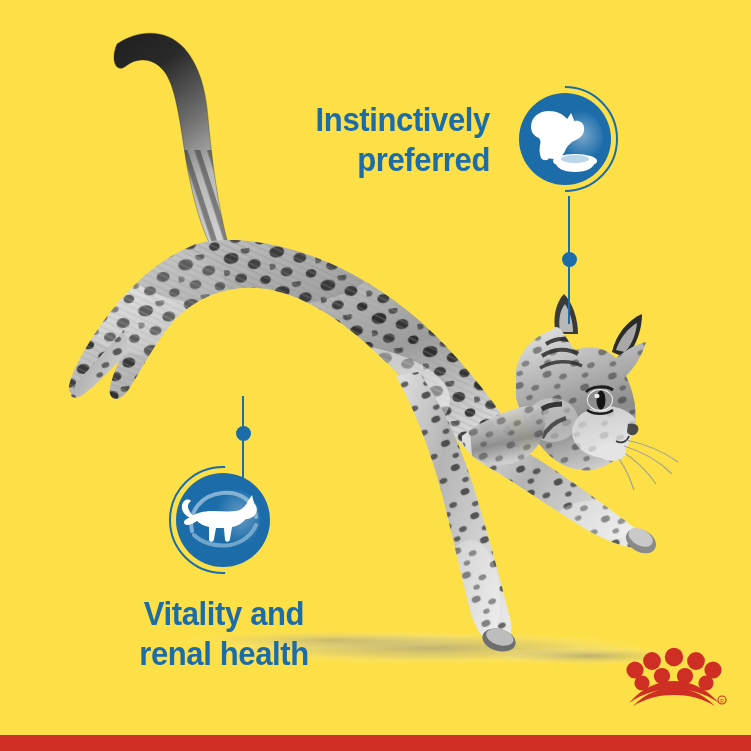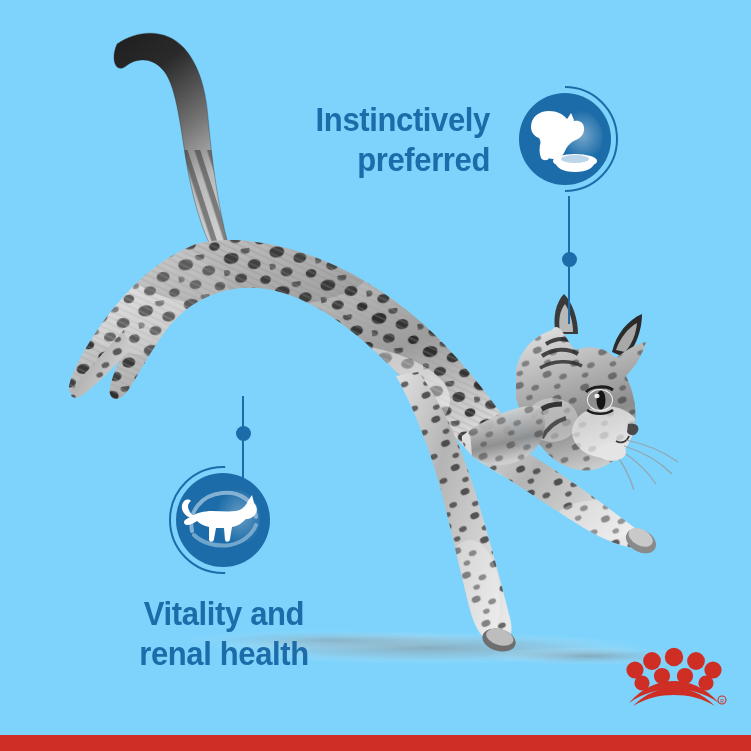--- a/index.html
+++ b/index.html
@@ -7,21 +7,21 @@
     padding: 0;
     background: #ffffff;
   }
   body {
     font-family: "Liberation Sans", sans-serif;
   }
   #page {
     position: relative;
     width: 751px;
     height: 751px;
-    background: #7dd3fc;
+    background: #fde047;
     overflow: hidden;
   }
 
   
   #cat-photo {
     position: absolute;
     left: 0;
     top: 0;
     width: 751px;
     height: 751px;

